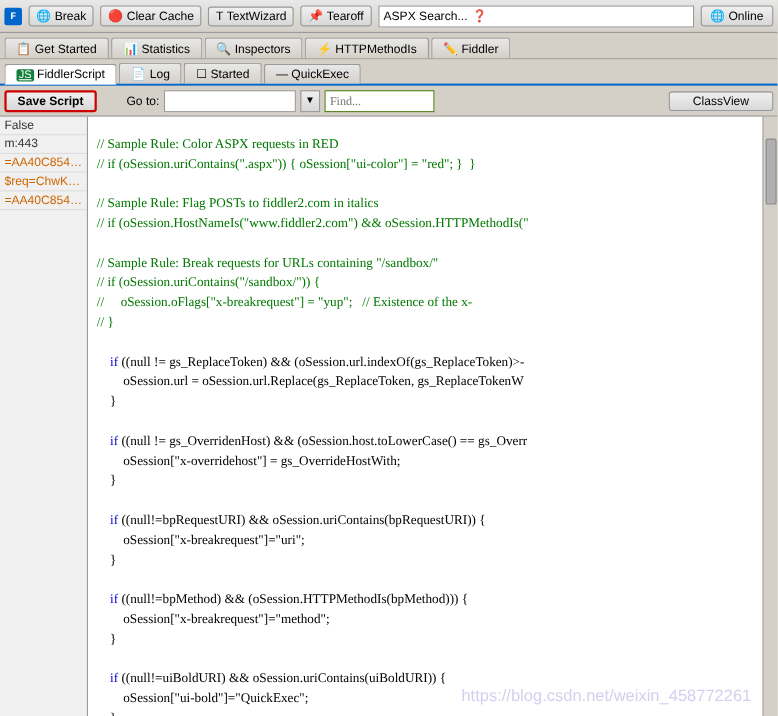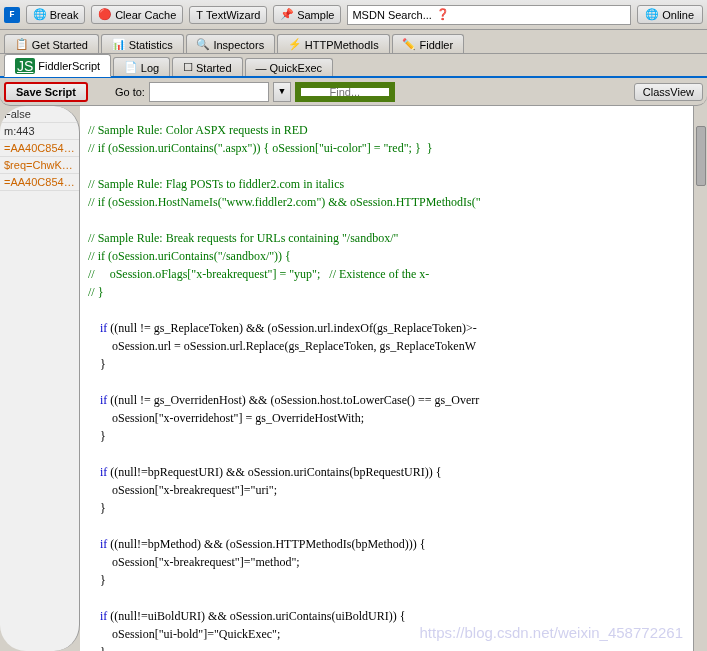--- a/index.html
+++ b/index.html
@@ -111,21 +111,20 @@
 
     
     .toolbar {
       height: 28px;
       background: #d4d0c8;
       border-bottom: 1px solid #999;
       display: flex;
       align-items: center;
       gap: 4px;
       padding: 0 4px;
-      border-radius: 10px;
     }
     .save-script-btn {
       padding: 2px 10px;
       background: linear-gradient(to bottom, #f0f0f0, #d8d8d8);
       border: 2px solid #cc0000;
       border-radius: 3px;
       font-family: Arial, sans-serif;
       font-size: 11px;
       font-weight: bold;
       cursor: pointer;
@@ -148,31 +147,30 @@
       width: 18px; height: 20px;
       background: linear-gradient(to bottom, #f0f0f0, #d8d8d8);
       border: 1px solid #999;
       display: flex; align-items: center; justify-content: center;
       cursor: pointer;
       font-size: 9px;
     }
     .find-input {
       width: 100px;
       height: 20px;
-      border: 6px solid #4d7c0f;
-      background: white;
-      font-family: Liberation Sans, sans-serif;
+      border: 1px solid #4d7c0f;
+      background: white;
+      font-family: Liberation Serif, serif;
       font-size: 11px;
       padding: 0 4px;
       color: #aaa;
-      text-align: center;
     }
     .classview-btn {
       margin-left: auto;
-      padding: 2px 8px;
+      padding: 2px 21px;
       background: linear-gradient(to bottom, #f0f0f0, #d8d8d8);
       border: 1px solid #999;
       border-radius: 3px;
       font-family: Arial, sans-serif;
       font-size: 11px;
       cursor: pointer;
     }
 
     
     .main {
@@ -182,21 +180,20 @@
     }
 
     
     .sidebar {
       width: 80px;
       background: #f0f0f0;
       border-right: 1px solid #999;
       overflow: hidden;
       font-family: Arial, sans-serif;
       font-size: 11px;
-      border-radius: 26px;
     }
     .sidebar-item {
       padding: 2px 4px;
       border-bottom: 1px solid #ddd;
       color: #333;
       overflow: hidden;
       white-space: nowrap;
       text-overflow: ellipsis;
     }
     .sidebar-item.highlighted {
@@ -263,24 +260,24 @@
   <div class="titlebar-btn">
     <span>🔴</span>
     <span>Clear Cache</span>
   </div>
   <div class="titlebar-btn">
     <span>T</span>
     <span>TextWizard</span>
   </div>
   <div class="titlebar-btn">
     <span>📌</span>
-    <span>Sample</span>
+    <span>Tearoff</span>
   </div>
   <div class="search-area">
-    <span>MSDN Search...</span>
+    <span>ASPX Search...</span>
     <span style="margin-left:4px;">❓</span>
   </div>
   <div class="online-btn">
     <span>🌐</span>
     <span>Online</span>
   </div>
 </div>
 
 <div class="tabbar1">
   <div class="tab">
@@ -300,21 +297,21 @@
     <span>HTTPMethodIs</span>
   </div>
   <div class="tab">
     <span>✏️</span>
     <span>Fiddler</span>
   </div>
 </div>
 
 <div class="tabbar2">
   <div class="tab2 active">
-    <span style="font-size:14px; background:#15803d; color:white; padding:0 2px; border-radius:2px;text-decoration:underline;">JS</span>
+    <span style="font-size:10px; background:#15803d; color:white; padding:0 2px; border-radius:2px;text-decoration:underline;">JS</span>
     <span>FiddlerScript</span>
   </div>
   <div class="tab2">
     <span>📄</span>
     <span>Log</span>
   </div>
   <div class="tab2">
     <span>☐</span>
     <span>Started</span>
   </div>

